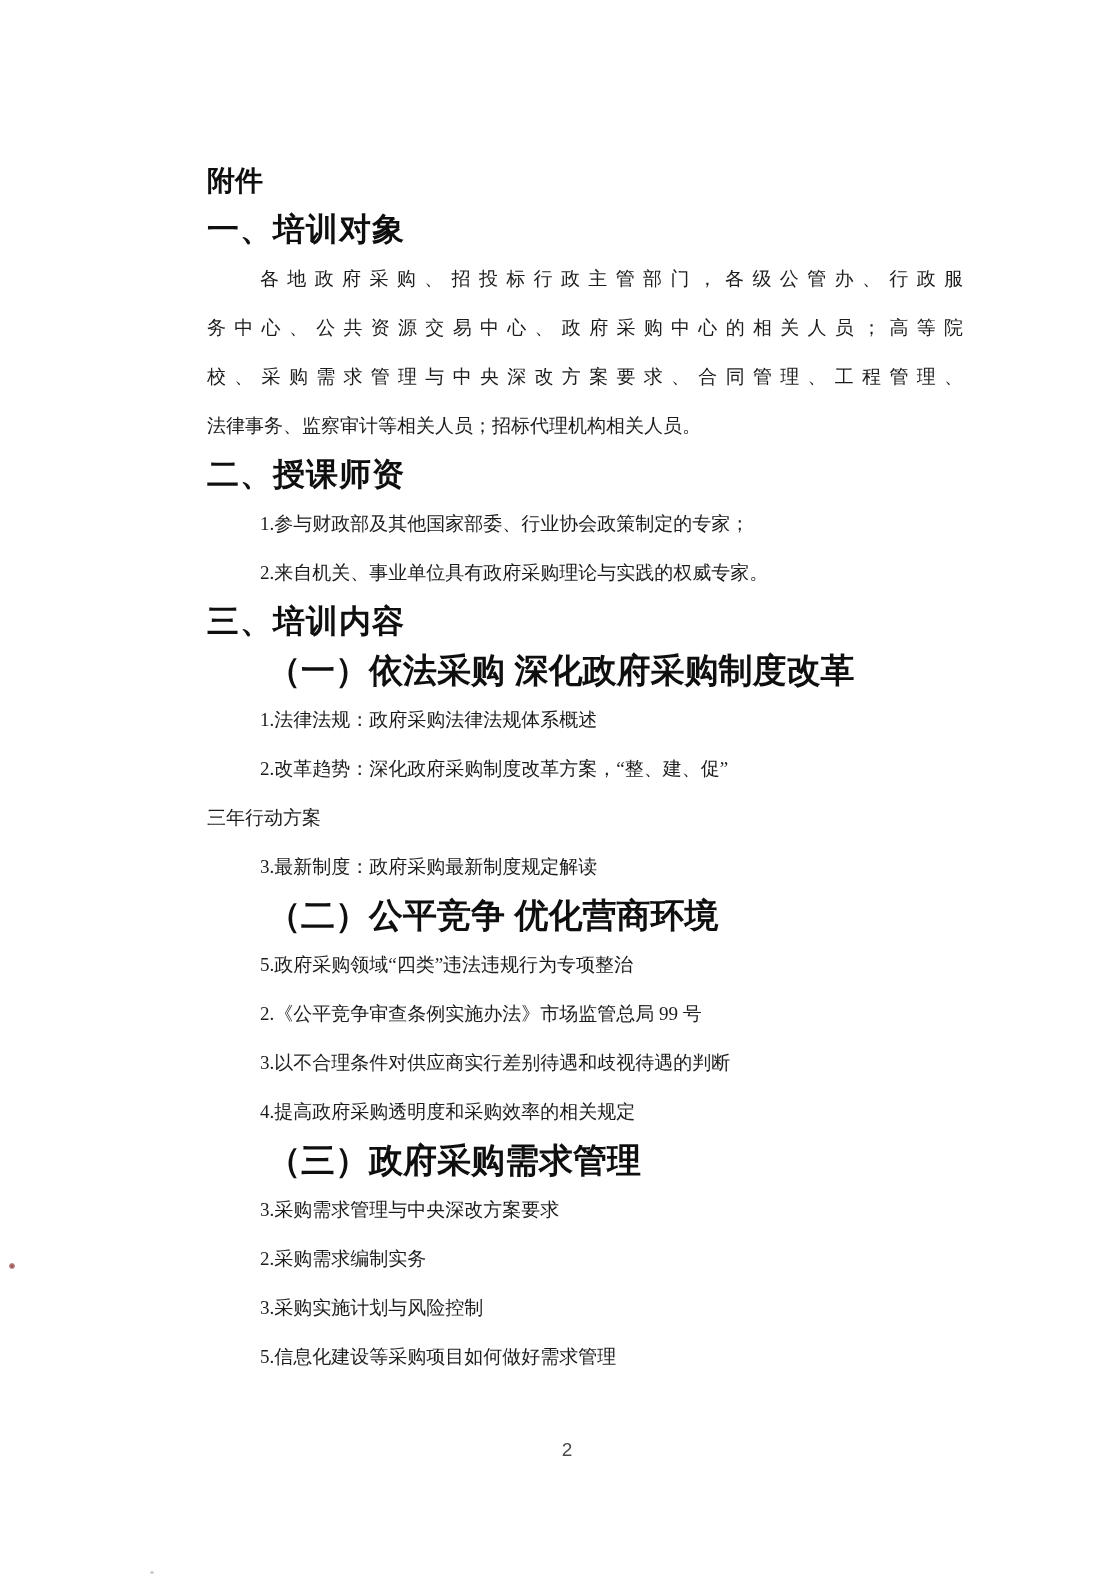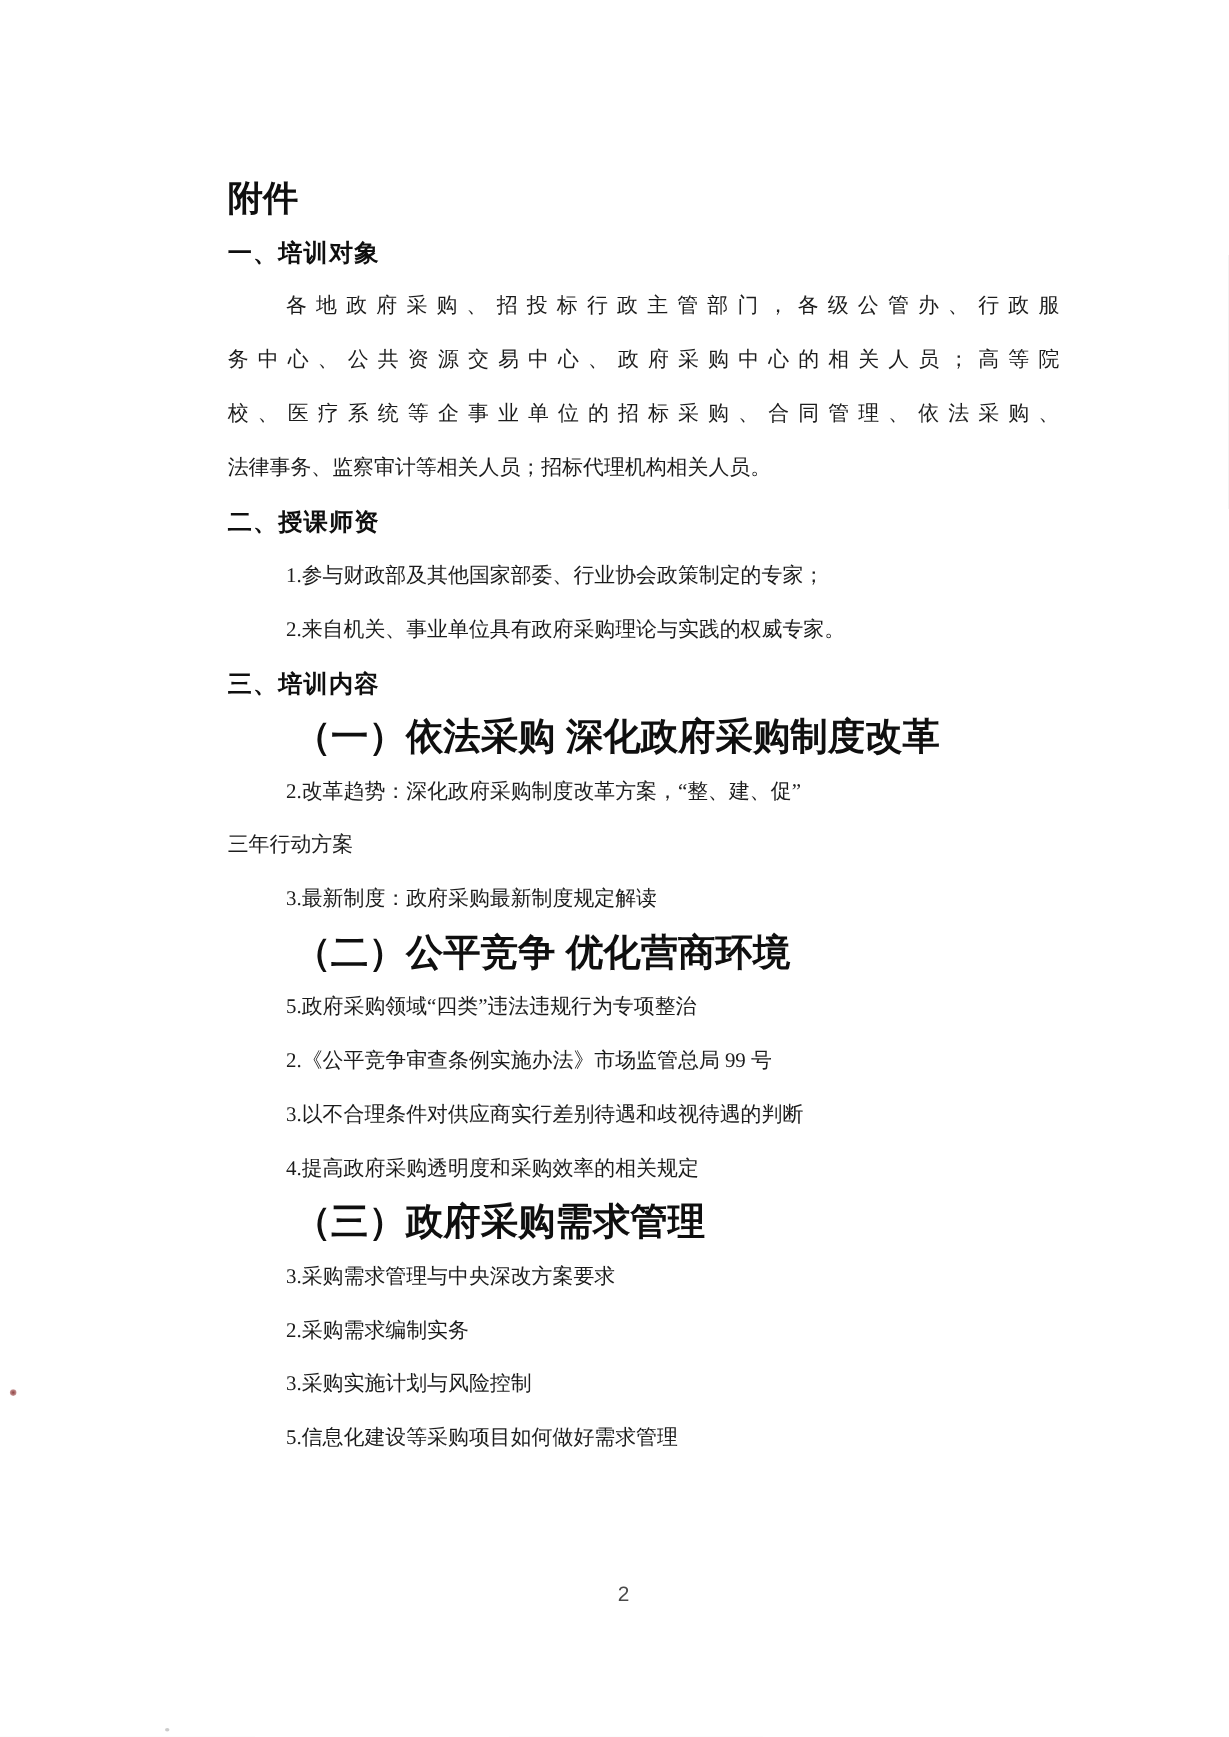--- a/index.html
+++ b/index.html
@@ -29,22 +29,22 @@
     font-size: 19px;
     font-weight: 400;
     color: #1c1c1c;
   }
   
   .t, .h1, .h2 {
     font-family: "Liberation Sans", "DejaVu Sans", sans-serif;
     font-weight: bold;
     color: #0f0f0f;
   }
-  .t  { font-size: 32px; }
-  .h1 { font-size: 22px; letter-spacing: 1px; }
+  .t  { font-size: 28px; }
+  .h1 { font-size: 32px; letter-spacing: 1px; }
   .h2 { font-size: 34px; padding-left: 60px; }
   
   .i  { padding-left: 53px; }
   
   .jf {
     white-space: normal;
     text-align: justify;
     text-align-last: justify;
   }
   .pagenum {
@@ -84,31 +84,32 @@
 <div class="page">
 
   <div class="col">
 
     <div class="ln t">附件</div>
 
     <div class="ln h1">一、培训对象</div>
 
     <div class="ln b i jf">各地政府采购、招投标行政主管部门，各级公管办、行政服</div>
     <div class="ln b jf">务中心、公共资源交易中心、政府采购中心的相关人员；高等院</div>
-    <div class="ln b jf">校、医疗系统等企事业单位的招标采购、合同管理、依法采购、</div>
+    <div class="ln b jf">校、采购需求管理与中央深改方案要求、合同管理、工程管理、</div>
     <div class="ln b">法律事务、监察审计等相关人员；招标代理机构相关人员。</div>
 
     <div class="ln h1">二、授课师资</div>
 
     <div class="ln b i">1.参与财政部及其他国家部委、行业协会政策制定的专家；</div>
     <div class="ln b i">2.来自机关、事业单位具有政府采购理论与实践的权威专家。</div>
 
     <div class="ln h1">三、培训内容</div>
 
     <div class="ln h2">（一）依法采购 深化政府采购制度改革</div>
+    <div class="ln b i">1.法律法规：政府采购法律法规体系概述</div>
     <div class="ln b i">2.改革趋势：深化政府采购制度改革方案，“整、建、促”</div>
     <div class="ln b">三年行动方案</div>
     <div class="ln b i">3.最新制度：政府采购最新制度规定解读</div>
 
     <div class="ln h2">（二）公平竞争 优化营商环境</div>
     <div class="ln b i">5.政府采购领域“四类”违法违规行为专项整治</div>
     <div class="ln b i">2.《公平竞争审查条例实施办法》市场监管总局 99 号</div>
     <div class="ln b i">3.以不合理条件对供应商实行差别待遇和歧视待遇的判断</div>
     <div class="ln b i">4.提高政府采购透明度和采购效率的相关规定</div>
 

